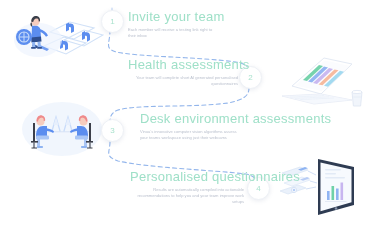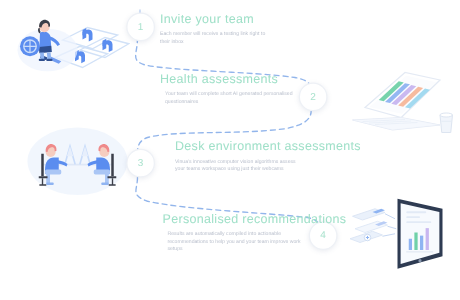--- a/index.html
+++ b/index.html
@@ -11,28 +11,28 @@
     position:relative;
   }
   #stage{position:absolute;inset:0;width:368px;height:220px;overflow:hidden;background:#fff;}
 
   
   .connector{position:absolute;left:0;top:0;width:368px;height:220px;pointer-events:none;}
 
   
   .step{position:absolute;}
   .step .title{
-    font-size:10px;font-weight:400;letter-spacing:.25px;
+    font-size:13px;font-weight:400;letter-spacing:.25px;
     color:#9fe0c8;line-height:1.1;white-space:nowrap;
   }
   .step .desc{
     font-size:4.1px;line-height:1.55;color:#b9bfcc;
     font-weight:400;margin-top:2.5px;
   }
-  .step.right{text-align:left;}
+  .step.right{text-align:right;}
   .step.left{text-align:left;}
 
   
   .badge{
     position:absolute;width:21px;height:21px;border-radius:50%;
     background:#ffffff;border:1px solid #eef1f6;
     box-shadow:0 1px 4px rgba(90,110,150,.13);
     display:flex;align-items:center;justify-content:center;
     font-size:8px;color:#a9e2cd;font-weight:400;
   }
@@ -246,17 +246,17 @@
     <div class="title">Health assessments</div>
     <div class="desc" style="margin-left:auto;width:106px;">Your team will complete short AI generated personalised questionnaires</div>
   </div>
 
   <div class="step left" style="left:140px;top:112px;width:120px;">
     <div class="title">Desk environment assessments</div>
     <div class="desc" style="width:100px;">Vinua's innovative computer vision algorithms assess your teams workspace using just their webcams</div>
   </div>
 
   <div class="step right" style="left:130px;top:170px;width:114px;">
-    <div class="title">Personalised recommendations</div>
+    <div class="title">Personalised questionnaires</div>
     <div class="desc" style="margin-left:auto;width:110px;">Results are automatically compiled into actionable recommendations to help you and your team improve work setups</div>
   </div>
 
 </div>
 
 </body></html>

